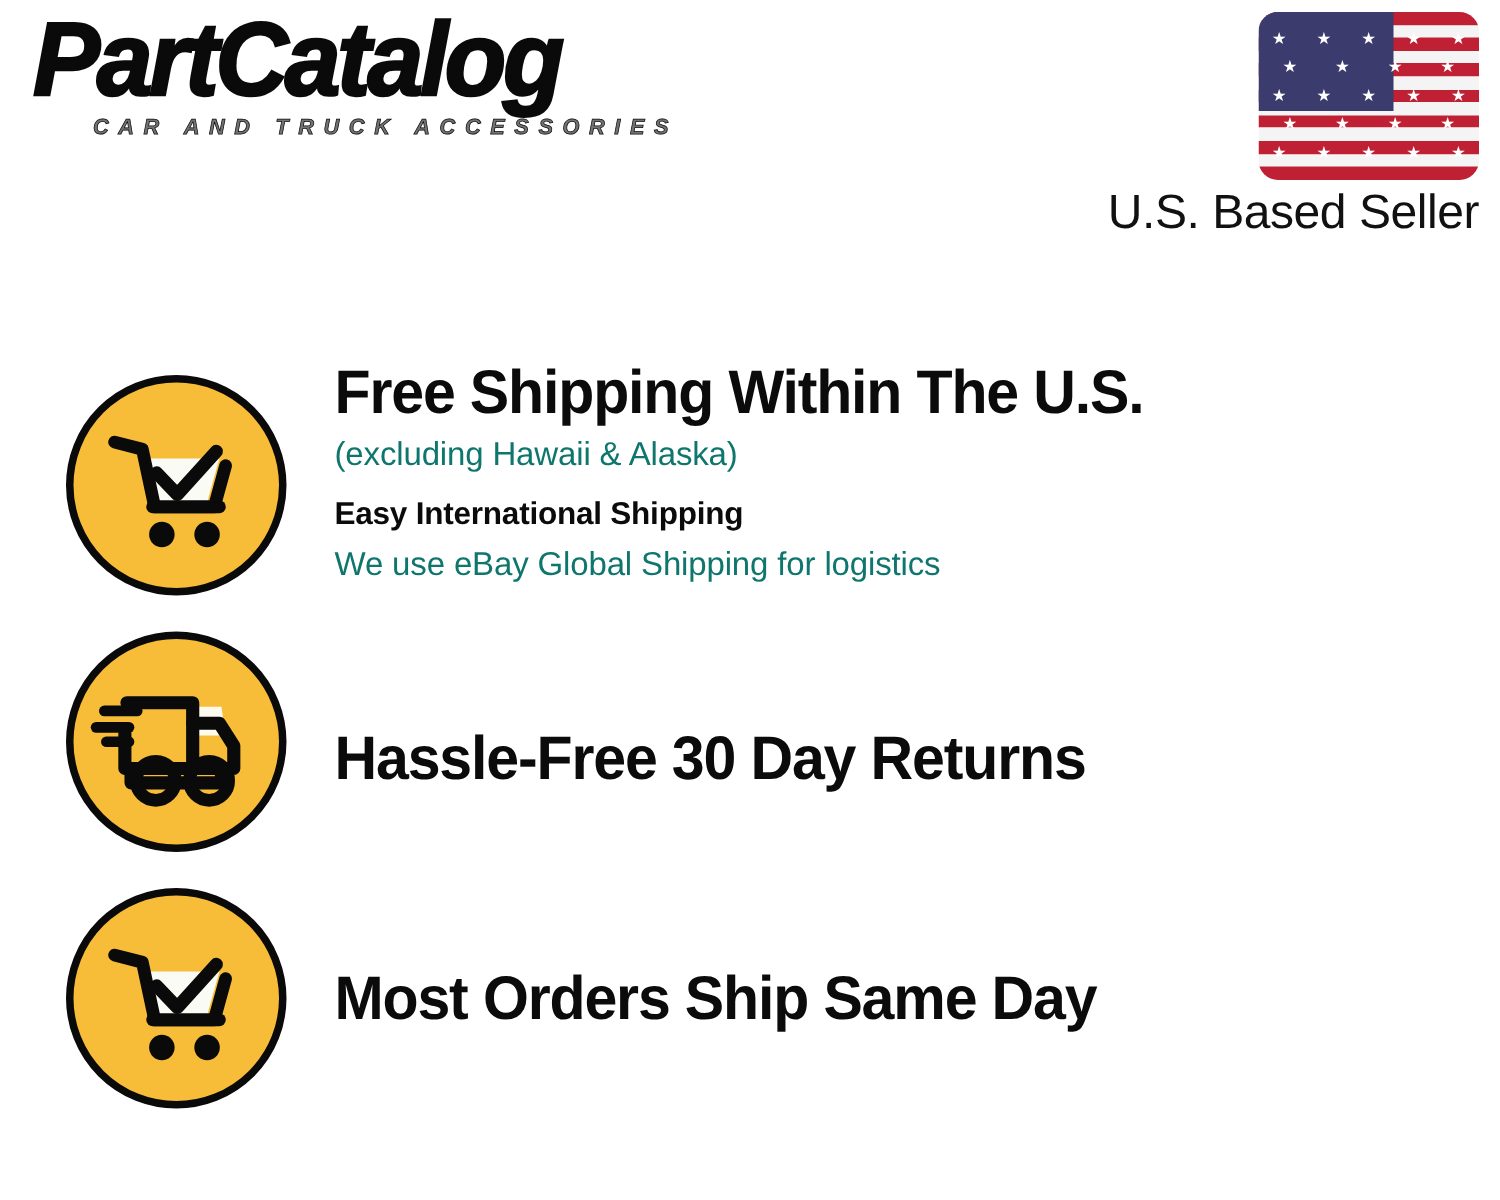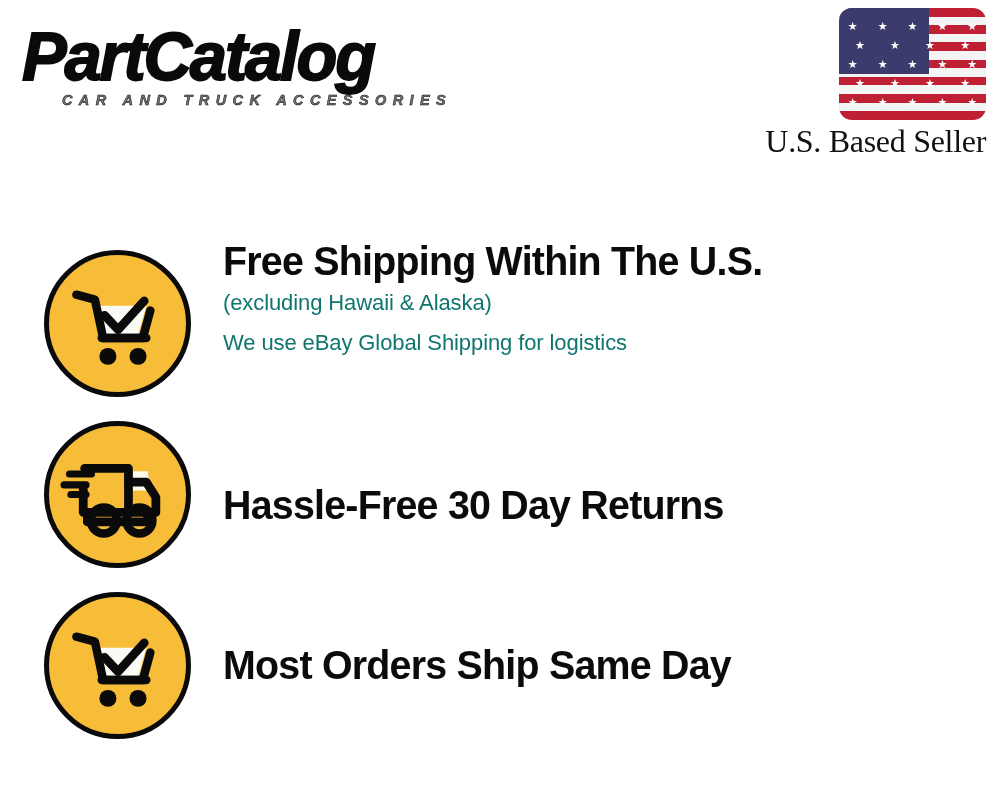--- a/index.html
+++ b/index.html
@@ -5,21 +5,21 @@
   * { box-sizing: border-box; margin: 0; padding: 0; }
   html, body {
     width: 1000px; height: 800px;
     background: #ffffff;
     font-family: "Liberation Sans", sans-serif;
     overflow: hidden;
   }
   .page { position: relative; width: 1000px; height: 800px; background: #ffffff; }
 
   
-  .brand { position: absolute; left: 22px; top: 18px; width: 480px; height: 96px; }
+  .brand { position: absolute; left: 22px; top: 3px; width: 480px; height: 96px; }
   .brand-wordmark {
     font-family: "Liberation Sans", sans-serif;
     font-weight: 700;
     font-style: italic;
     font-size: 62px;
     line-height: 68px;
     letter-spacing: -2.0px;
     color: #0a0a0a;
     transform: scaleX(1.08) scaleY(1.12);
     transform-origin: left top;
@@ -75,21 +75,21 @@
   .flag .star-row { display: flex; justify-content: space-between; }
   .flag .star-row.odd { padding: 0 5.5%; }
   .flag .star {
     color: #ffffff;
     font-size: 11px;
     line-height: 11px;
   }
   .seller-text {
     margin-top: 2px;
     margin-right: 0px;
-    font-family: Liberation Serif, serif;
+    font-family: Liberation Sans, sans-serif;
     font-weight: 400;
     font-size: 32px;
     line-height: 38px;
     color: #111111;
     letter-spacing: -0.3px;
     white-space: nowrap;
   }
 
   
   .features { position: absolute; left: 0; top: 0; width: 1000px; height: 800px; }
@@ -226,20 +226,21 @@
           <path d="M38.5 60.5 L71 60.5" fill="none" stroke="#0a0a0a" stroke-width="6.2" stroke-linecap="round"></path>
           <path d="M40.5 44 L50.5 54.5 L69.5 33.5" fill="none" stroke="#0a0a0a" stroke-width="6.4" stroke-linecap="round" stroke-linejoin="round"></path>
           <circle cx="43" cy="74" r="6.2" fill="#0a0a0a"></circle>
           <circle cx="65" cy="74" r="6.2" fill="#0a0a0a"></circle>
         </svg>
       </div>
       <div class="feature-text ft-1">
         <div class="headline">Free Shipping Within The U.S.</div>
         <div class="subline">(excluding Hawaii &amp; Alaska)</div>
         <div class="gap-sm"></div>
+        <div class="subline-bold">Easy International Shipping</div>
         <div class="subline">We use eBay Global Shipping for logistics</div>
       </div>
     </div>
 
     <div class="feature feature-2">
       <div class="badge badge-2">
         <svg viewBox="0 0 100 100" aria-hidden="true">
           <polygon points="61,33 72,33 74,47 61,47" fill="#fdfbee"></polygon>
           <path d="M26 31 L58 31 L58 63 L25 63 L25 46" fill="none" stroke="#0a0a0a" stroke-width="6.4" stroke-linecap="round" stroke-linejoin="round"></path>
           <path d="M58 41 L71 41 L78 52 L78 63 L58 63" fill="none" stroke="#0a0a0a" stroke-width="6.4" stroke-linecap="round" stroke-linejoin="round"></path>

